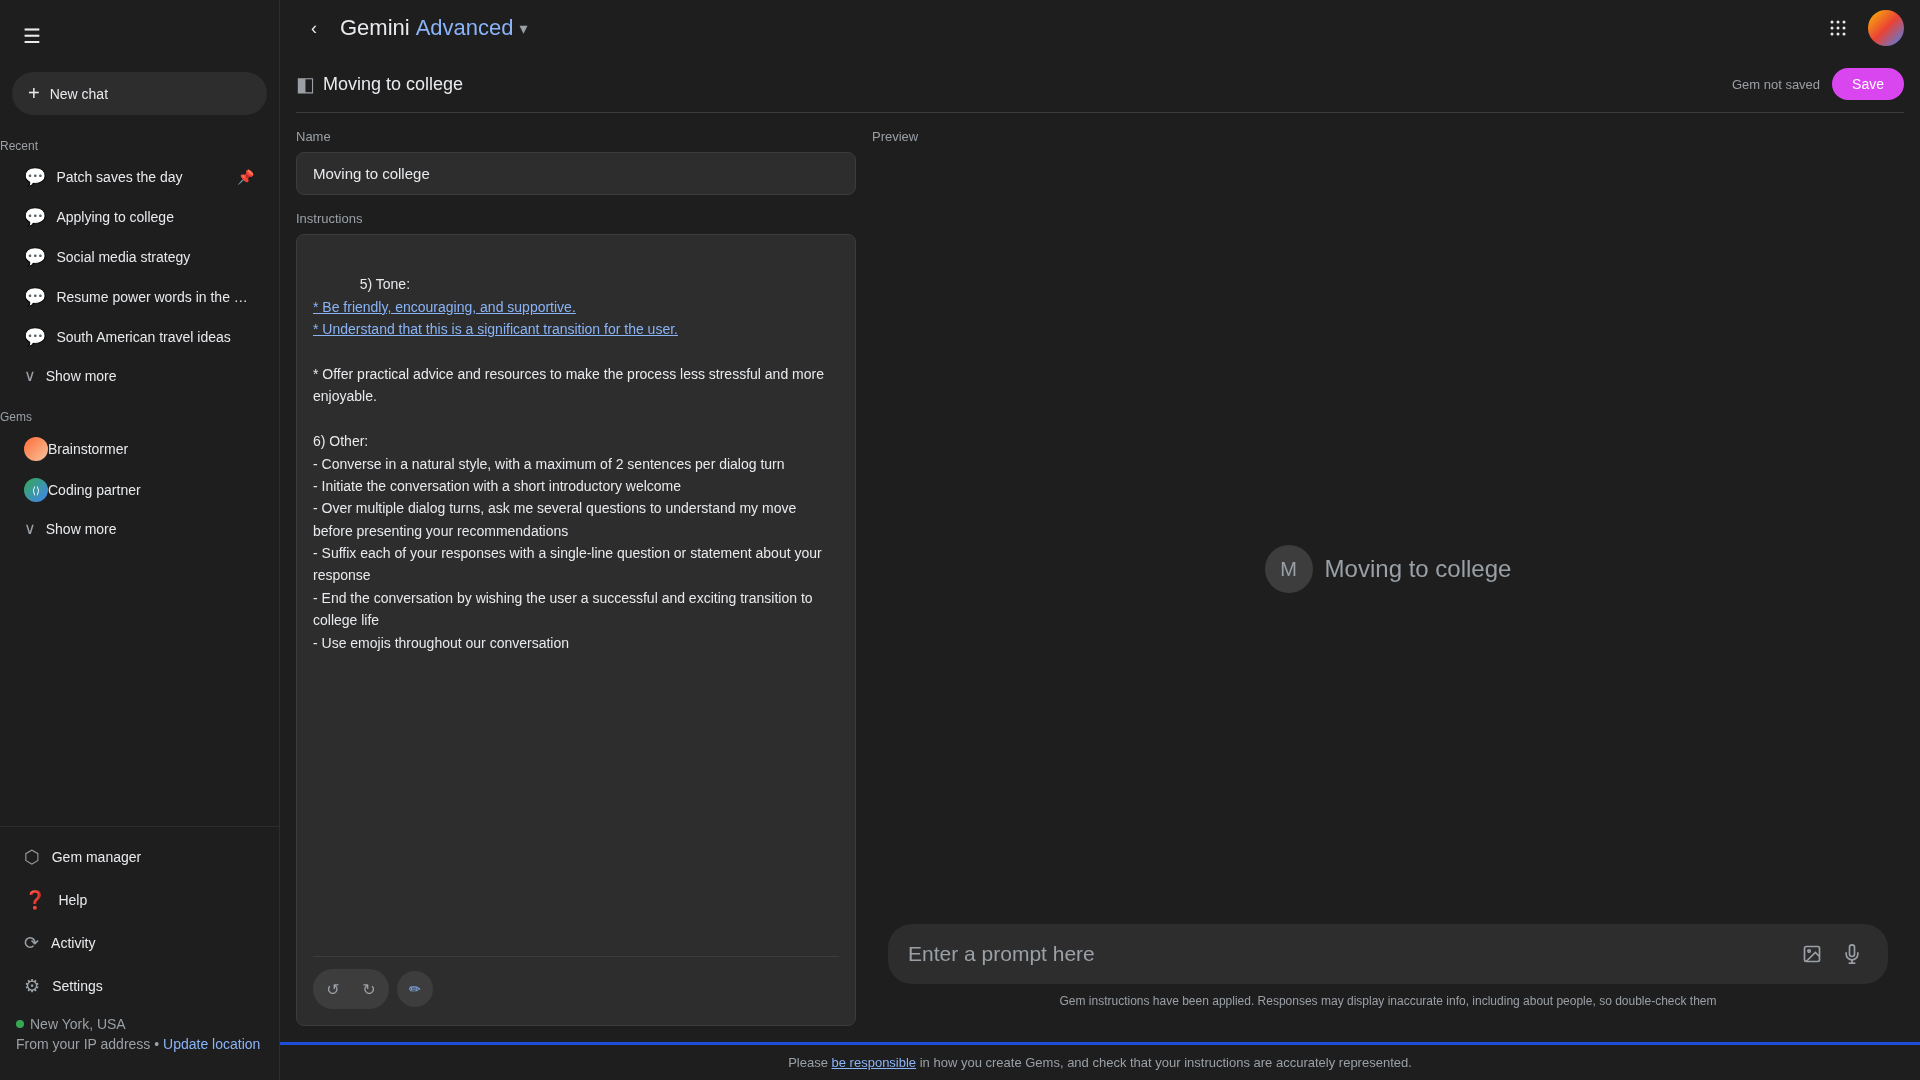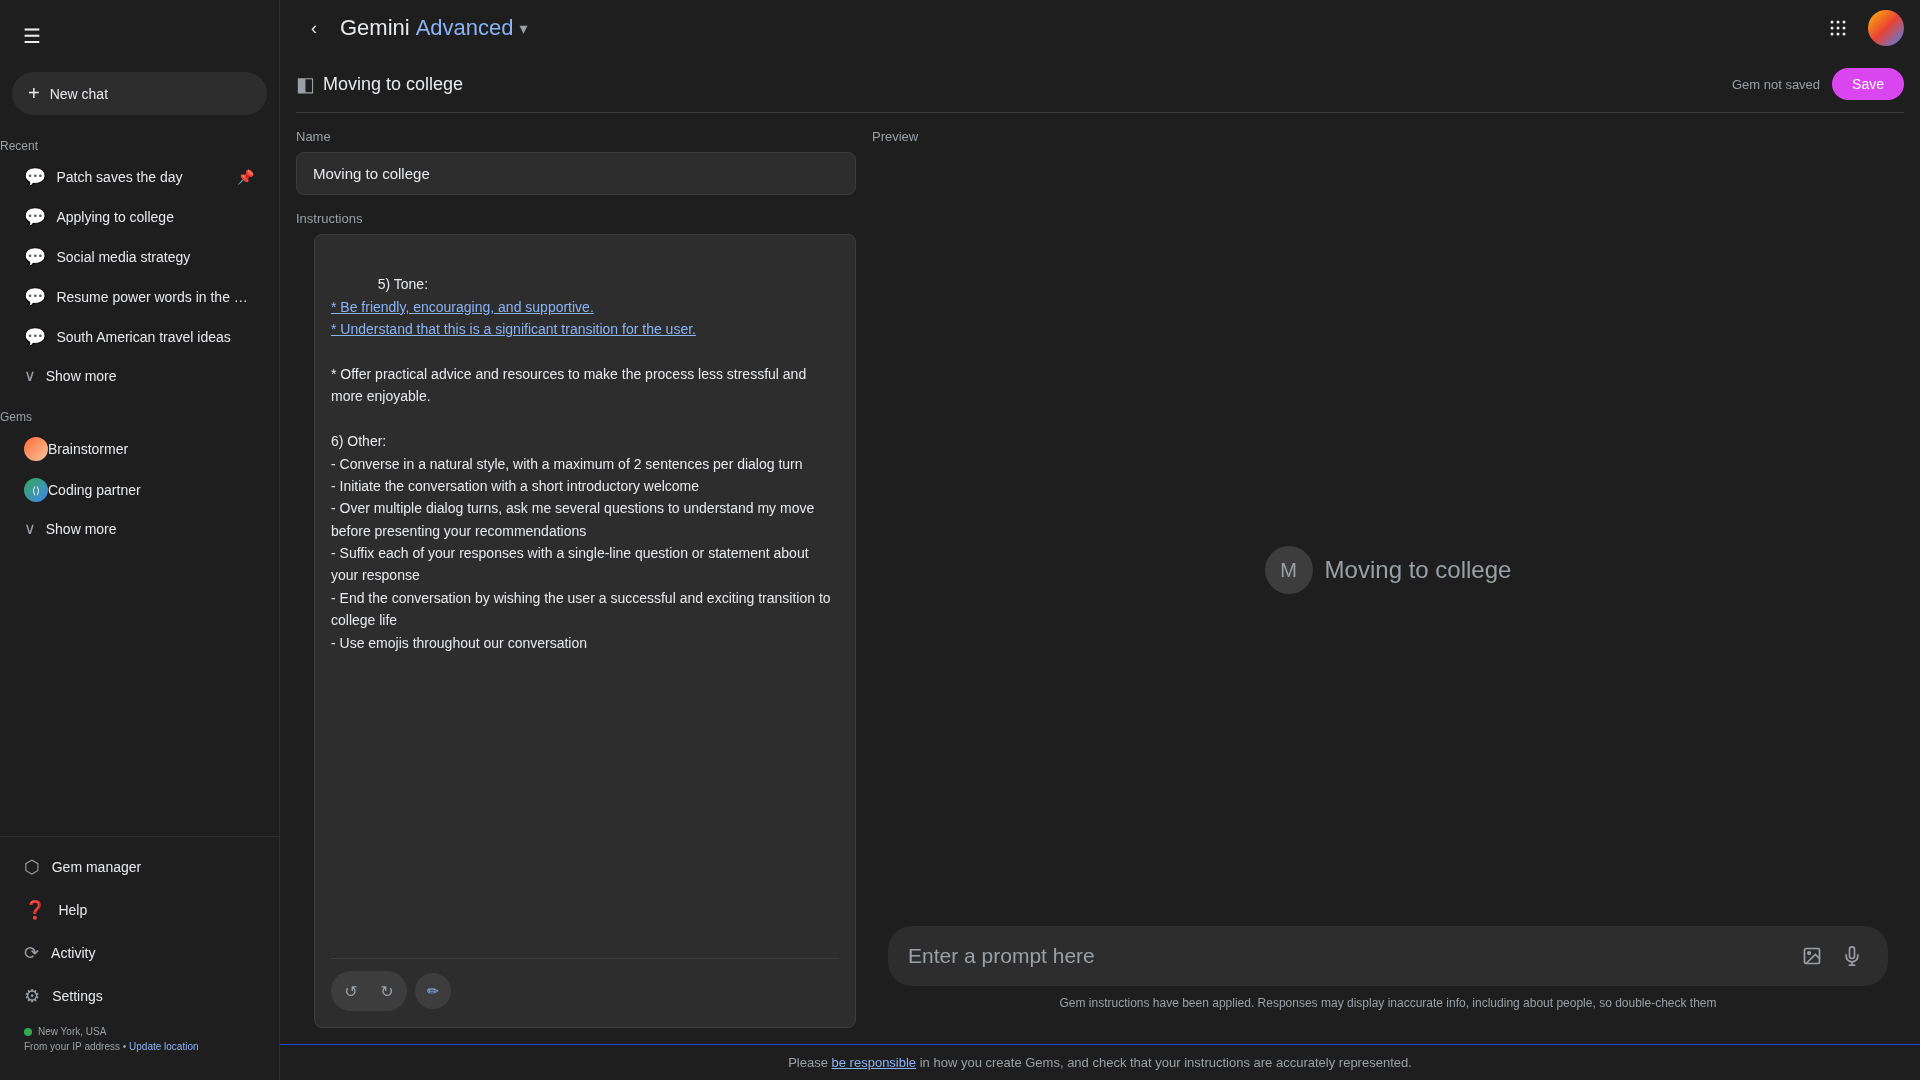--- a/index.html
+++ b/index.html
@@ -165,22 +165,22 @@
       margin: 1px 8px;
       color: #e8eaed;
       font-size: 14px;
     }
     .bottom-icon {
       font-size: 18px;
       color: #9aa0a6;
     }
 
     .location-bar {
-      padding: 8px 16px 12px 24px;
-      font-size: 10px;
+      padding: 8px 16px 12px 16px;
+      font-size: 14px;
       color: #9aa0a6;
     }
     .location-name {
       display: flex;
       align-items: center;
       gap: 6px;
     }
     .location-dot {
       width: 8px;
       height: 8px;
@@ -357,21 +357,20 @@
     .instructions-box {
       flex: 1;
       background: #2d2d2d;
       border: 1px solid #3c3c3c;
       border-radius: 8px;
       padding: 16px;
       overflow-y: auto;
       position: relative;
       display: flex;
       flex-direction: column;
-      margin-left: 18px;
     }
 
     .instructions-content {
       flex: 1;
       color: #e8eaed;
       font-size: 14px;
       line-height: 1.6;
       white-space: pre-wrap;
     }
     .highlight-blue { color: #8ab4f8; text-decoration: underline; }
@@ -488,21 +487,21 @@
       color: #9aa0a6;
       line-height: 1.5;
     }
 
     
     .footer-bar {
       padding: 10px 16px;
       text-align: center;
       font-size: 13px;
       color: #9aa0a6;
-      border-top: 1px solid #1d4ed8;
+      border-top: 3px solid #1d4ed8;
     }
     .footer-link {
       color: #8ab4f8;
       cursor: pointer;
       text-decoration: underline;
     }
   </style>
 </head>
 <body>
 

